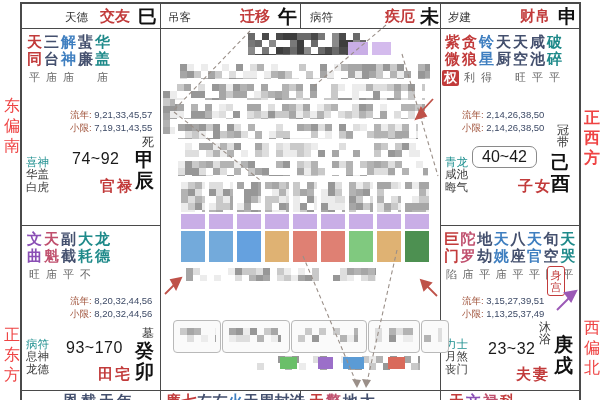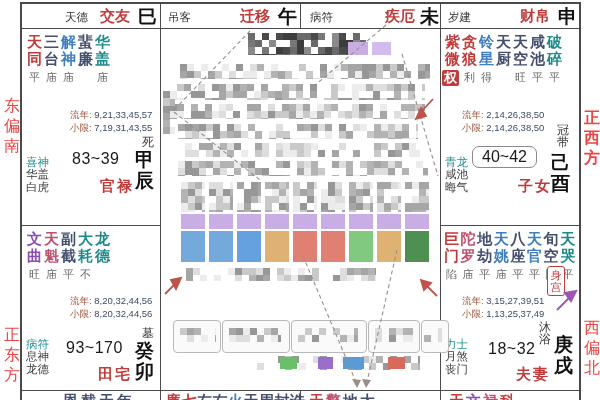--- a/index.html
+++ b/index.html
@@ -79,21 +79,21 @@
       <div class="star" style="left: 60px; top: 33px; color: rgb(63, 127, 192);">解神</div>
       <div class="bright" style="left: 60px; top: 70px;">庙</div>
       <div class="star" style="left: 77px; top: 33px; color: rgb(68, 80, 110);">蜚廉</div>
       <div class="star" style="left: 94px; top: 33px; color: rgb(31, 138, 138);">华盖</div>
       <div class="bright" style="left: 94px; top: 70px;">庙</div>
       <div class="numline" style="left: 70px; top: 109px;"><span class="lab">流年: </span><span class="val">9,21,33,45,57</span></div>
       <div class="numline" style="left: 70px; top: 122px;"><span class="lab">小限: </span><span class="val">7,19,31,43,55</span></div>
       <div class="godline god1" style="left: 26px; top: 156px;">喜神</div>
       <div class="godline godn" style="left: 26px; top: 168.3px;">华盖</div>
       <div class="godline godn" style="left: 26px; top: 180.6px;">白虎</div>
-      <div class="age" style="left: 72px; top: 150px;">83~39</div>
+      <div class="age" style="left: 72px; top: 150px;">74~92</div>
       <div class="pname" style="left: 100px; top: 177px;">官禄</div>
       <div class="cs" style="left: 142px; top: 136px;">死</div>
       <div class="sb" style="left: 134px; top: 149px;">甲辰</div>
       <div class="star" style="left: 444px; top: 33px; color: rgb(194, 59, 59);">紫微</div>
       <div class="bright" style="left: 444px; top: 70px;">旺</div>
       <div class="star" style="left: 461px; top: 33px; color: rgb(194, 59, 59);">贪狼</div>
       <div class="bright" style="left: 461px; top: 70px;">利</div>
       <div class="star" style="left: 478px; top: 33px; color: rgb(63, 127, 192);">铃星</div>
       <div class="bright" style="left: 478px; top: 70px;">得</div>
       <div class="star" style="left: 495px; top: 33px; color: rgb(68, 80, 110);">天厨</div>
@@ -146,21 +146,21 @@
       <div class="star" style="left: 542.6px; top: 230px; color: rgb(68, 80, 110);">旬空</div>
       <div class="bright" style="left: 542.6px; top: 267px;">陷</div>
       <div class="star" style="left: 559.2px; top: 230px; color: rgb(31, 138, 138);">天哭</div>
       <div class="bright" style="left: 559.2px; top: 267px;">平</div>
       <div class="bodybadge" style="left: 547px; top: 266px;">身宫</div>
       <div class="numline" style="left: 462px; top: 295px;"><span class="lab">流年: </span><span class="val">3,15,27,39,51</span></div>
       <div class="numline" style="left: 462px; top: 308px;"><span class="lab">小限: </span><span class="val">1,13,25,37,49</span></div>
       <div class="godline god1" style="left: 445px; top: 338px;">力士</div>
       <div class="godline godn" style="left: 445px; top: 350.3px;">月煞</div>
       <div class="godline godn" style="left: 445px; top: 362.6px;">丧门</div>
-      <div class="age" style="left: 488px; top: 340px;">18~32</div>
+      <div class="age" style="left: 488px; top: 340px;">23~32</div>
       <div class="pname" style="left: 516px; top: 365px;">夫妻</div>
       <div class="cs" style="left: 539px; top: 321px;">沐浴</div>
       <div class="sb" style="left: 553px; top: 334px;">庚戌</div>
     </div>
   <div id="center">
       <div class="mos" style="left: 248px; top: 33px; width: 7px; height: 7px; background: rgb(106, 106, 106);"></div>
       <div class="mos" style="left: 248px; top: 40px; width: 7px; height: 7px; background: rgb(120, 120, 120);"></div>
       <div class="mos" style="left: 248px; top: 47px; width: 7px; height: 7px; background: rgb(138, 138, 138);"></div>
       <div class="mos" style="left: 248px; top: 54px; width: 7px; height: 1px; background: rgb(120, 120, 120);"></div>
       <div class="mos" style="left: 255px; top: 40px; width: 7px; height: 7px; background: rgb(106, 106, 106);"></div>

